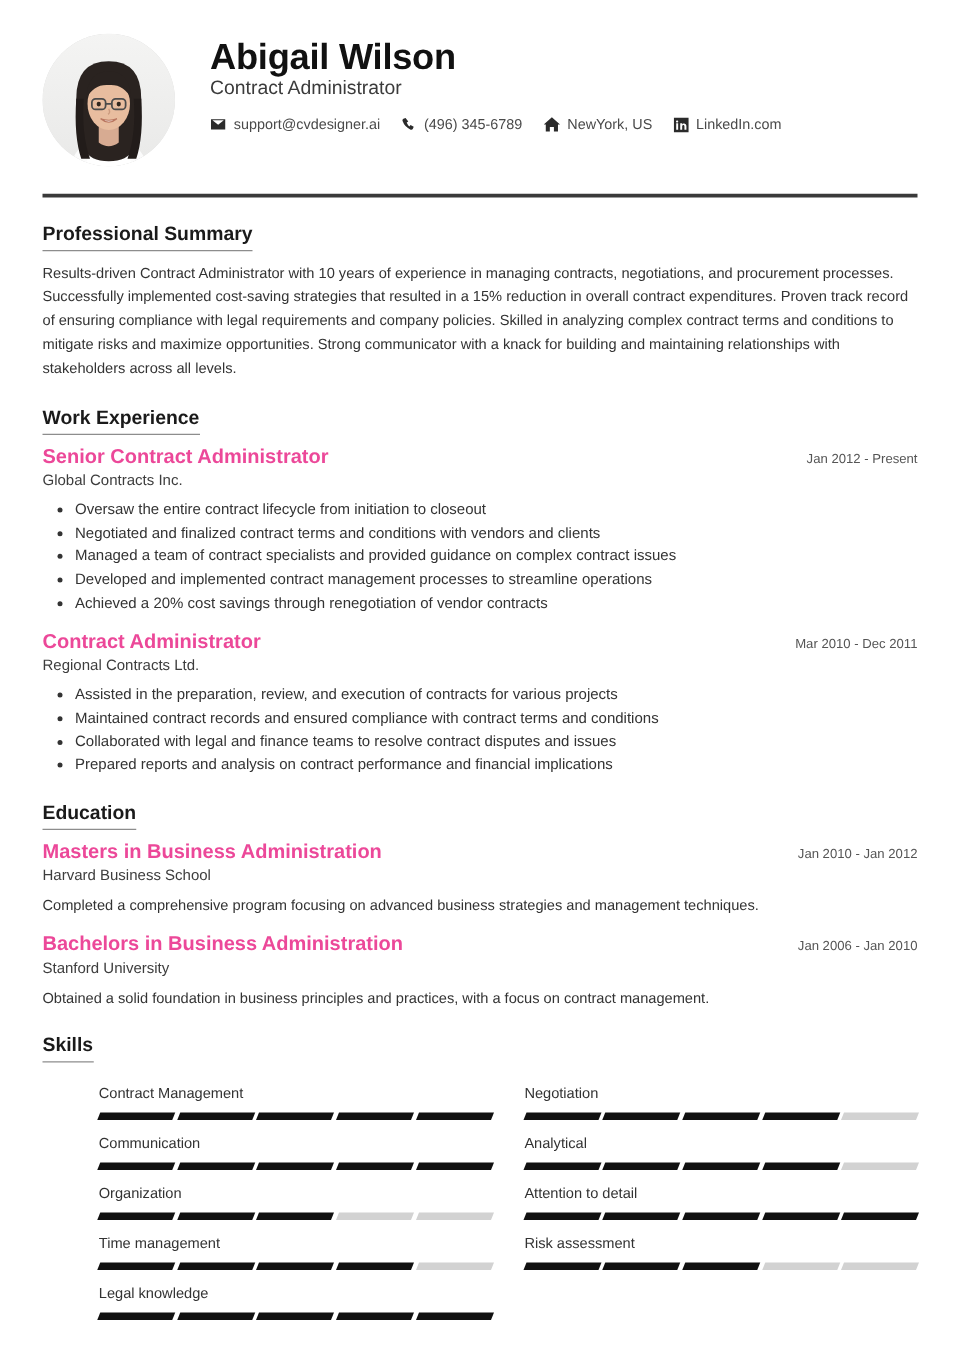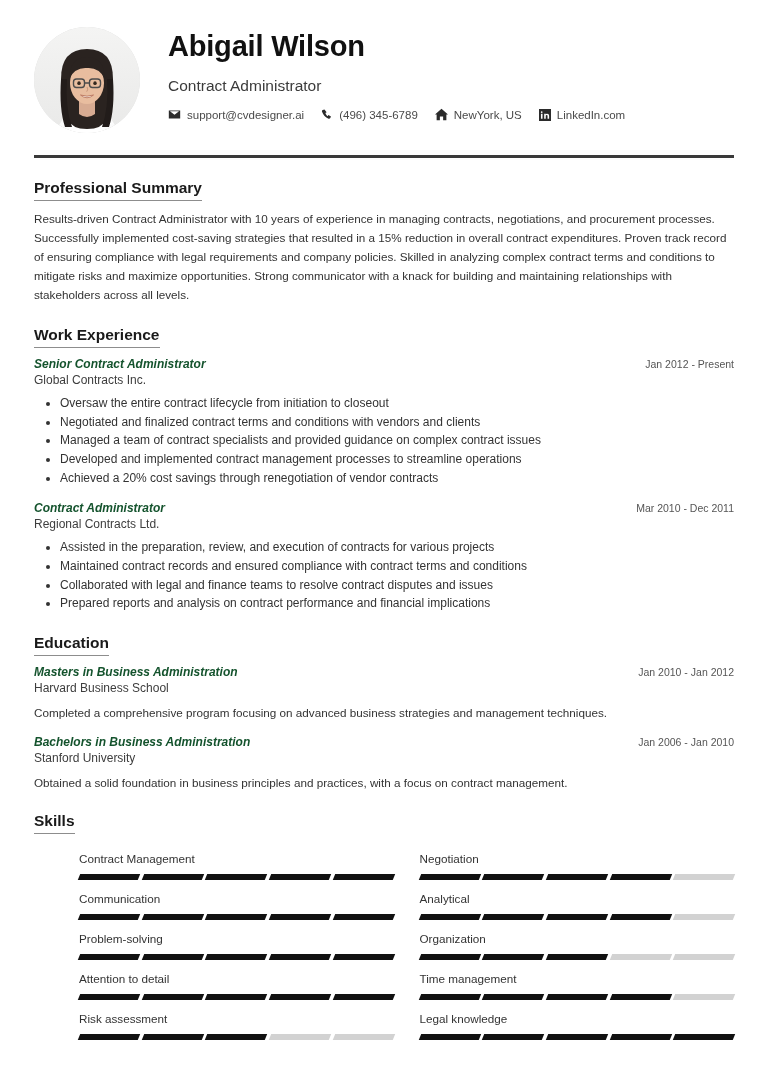--- a/index.html
+++ b/index.html
@@ -19,21 +19,21 @@
   .avatar-wrap {
     width: 106px; height: 106px; border-radius: 50%;
     overflow: hidden; flex: 0 0 106px; margin-top: 3px;
     background: #f1f1f0; position: relative;
     box-shadow: 0 0 0 1px #e4e4e4 inset;
   }
   .avatar-svg { display: block; width: 106px; height: 106px; }
   .header-text { padding-left: 28px; padding-top: 6px; }
   .full-name {
     font-size: 29px; font-weight: bold; letter-spacing: -0.2px;
-    color: #111111; line-height: 1.12; margin: 0 0 15px 0;
+    color: #111111; line-height: 1.12; margin: 0 0 0 0;
   }
   .job-title { font-size: 15.5px; color: #3b3b3b; margin: 0 0 13px 0; }
   .contact-row { display: flex; align-items: center; gap: 17px; flex-wrap: wrap; }
   .contact-item { display: flex; align-items: center; gap: 6px; font-size: 11.5px; color: #4a4a4a; }
   .contact-item svg { display: block; flex: 0 0 auto; }
   .divider { height: 3px; background: #3a3a3a; margin: 22px 0 0 0; }
 
   
   .section { margin-top: 21px; }
   .section-title {
@@ -41,21 +41,21 @@
     font-size: 15.5px; font-weight: bold; color: #1a1a1a;
     padding-bottom: 3px; margin: 0 0 9px 0;
     border-bottom: 1.6px solid #8d8d8d;
   }
   .summary-text { font-size: 11.7px; line-height: 1.62; color: #333333; margin: 0; }
 
   
   .entry { margin-bottom: 13px; }
   .entry:last-child { margin-bottom: 0; }
   .entry-head { display: flex; justify-content: space-between; align-items: baseline; }
-  .entry-role { font-size: 12px; font-weight: bold; color: #14532d; font-style: italic; }
+  .entry-role { font-size: 16px; font-weight: bold; color: #ec4899; }
   .entry-date { font-size: 10.5px; color: #555555; white-space: nowrap; padding-left: 12px; }
   .entry-org { font-size: 12px; color: #3d3d3d; margin-top: 2px; }
   .bullets { margin: 7px 0 0 0; padding: 0 0 0 26px; }
   .bullets li { font-size: 12px; line-height: 1.57; color: #333333; }
   .edu-desc { font-size: 11.7px; color: #333333; margin-top: 9px; line-height: 1.5; }
 
   
   .skills-grid {
     display: grid; grid-template-columns: 1fr 1fr;
     column-gap: 26px; row-gap: 0px; margin-left: 45px;
@@ -264,30 +264,20 @@
           <div class="skill-name">Analytical</div>
           <div class="skill-bar">
             <span class="seg on"></span>
             <span class="seg on"></span>
             <span class="seg on"></span>
             <span class="seg on"></span>
             <span class="seg"></span>
           </div>
         </div>
         <div class="skill">
-          <div class="skill-name">Problem-solving</div>
-          <div class="skill-bar">
-            <span class="seg on"></span>
-            <span class="seg on"></span>
-            <span class="seg on"></span>
-            <span class="seg on"></span>
-            <span class="seg on"></span>
-          </div>
-        </div>
-        <div class="skill">
           <div class="skill-name">Organization</div>
           <div class="skill-bar">
             <span class="seg on"></span>
             <span class="seg on"></span>
             <span class="seg on"></span>
             <span class="seg"></span>
             <span class="seg"></span>
           </div>
         </div>
         <div class="skill">

